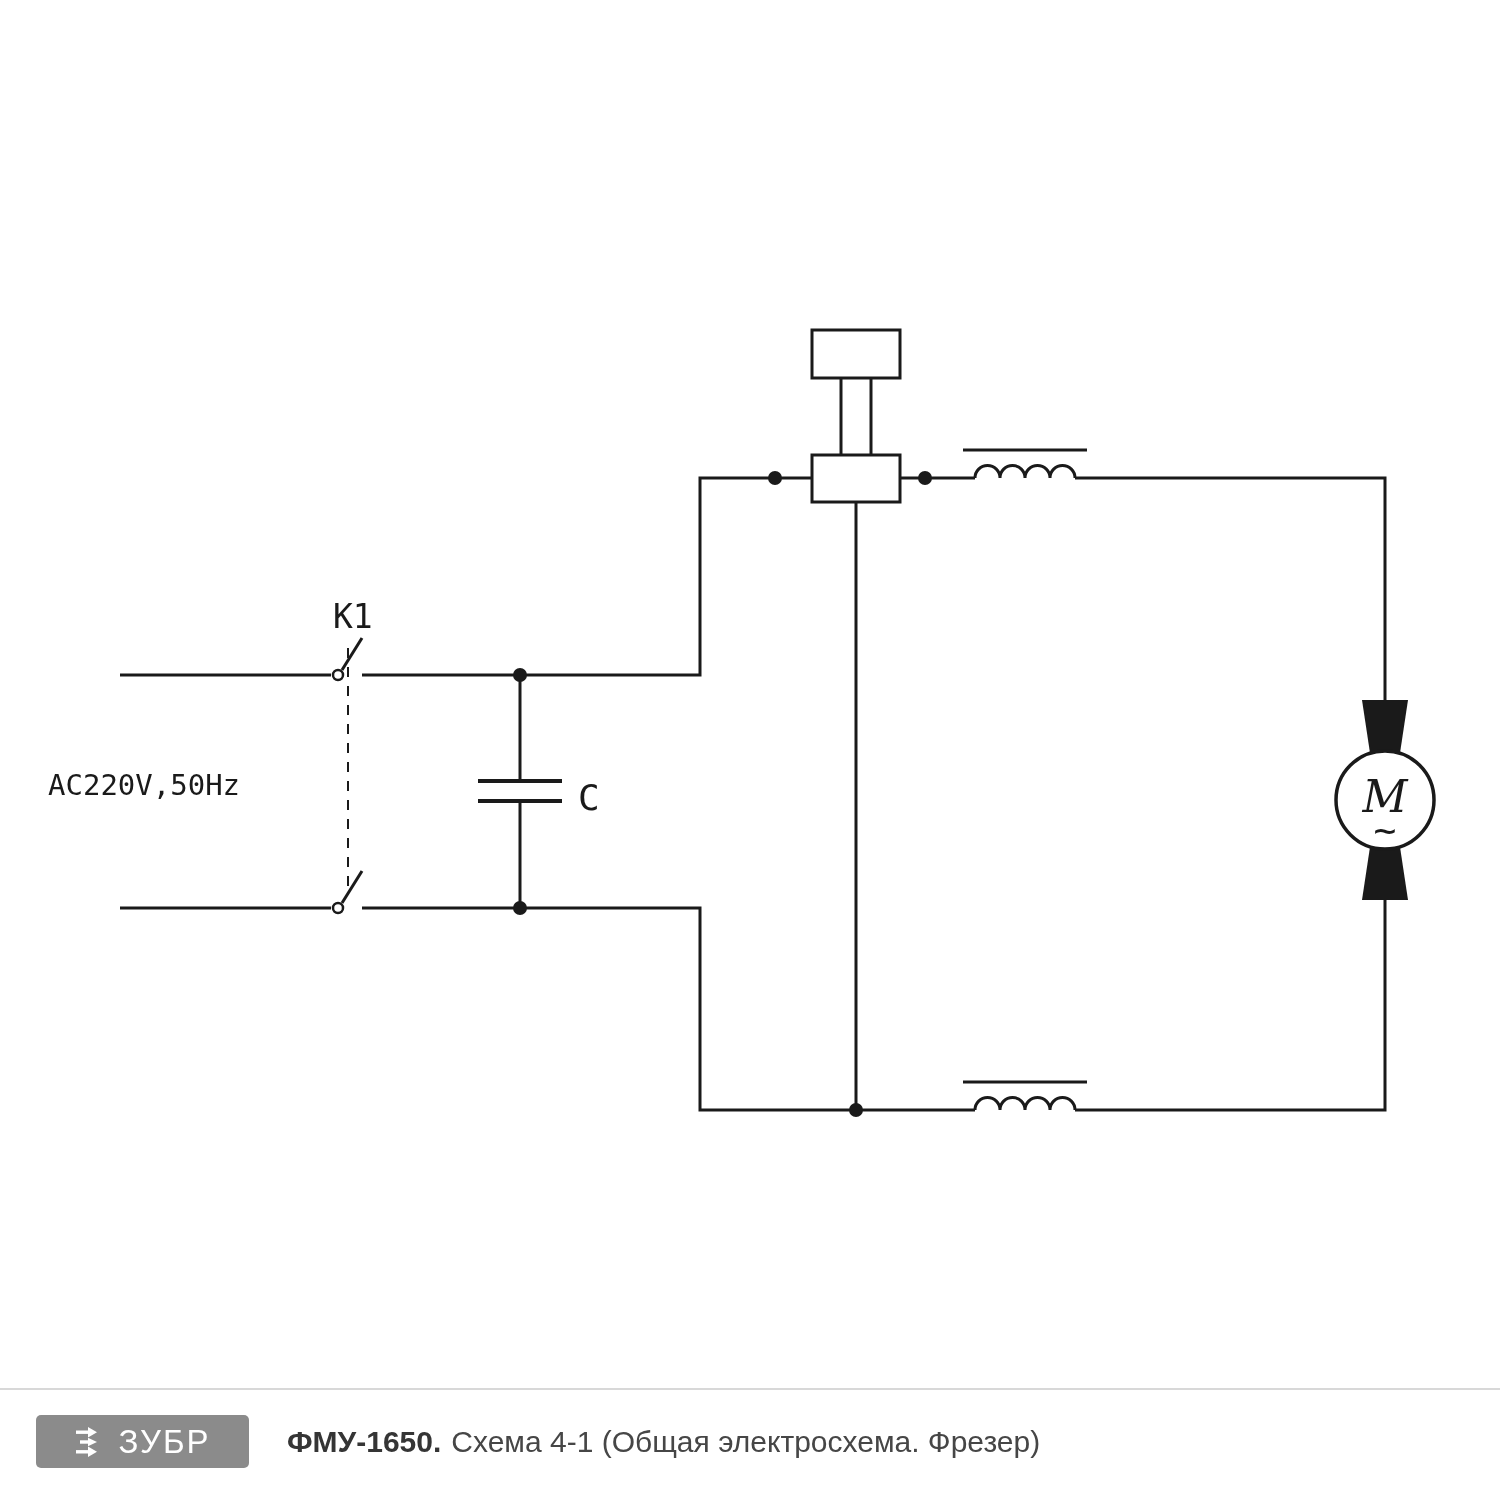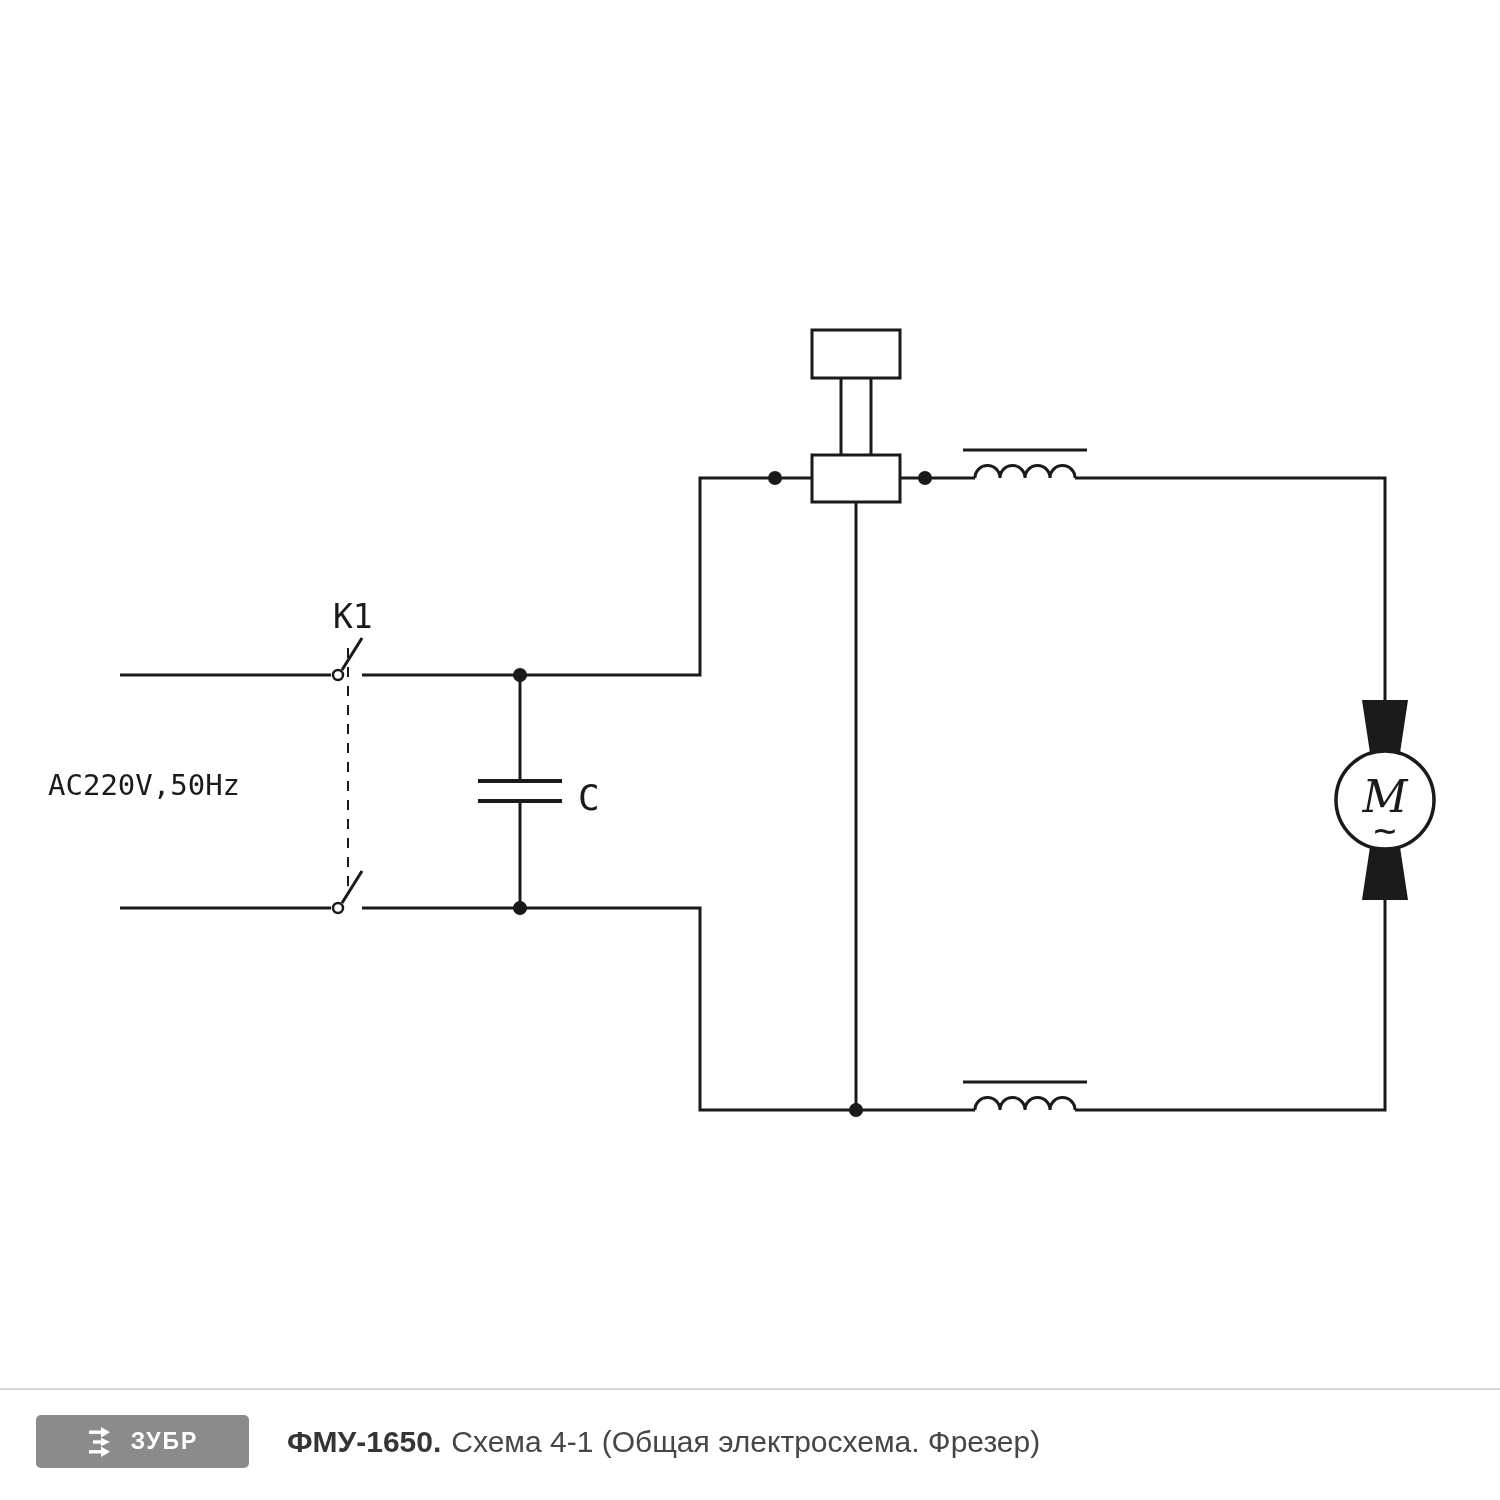--- a/index.html
+++ b/index.html
@@ -45,22 +45,22 @@
     height: 53px;
     background: #8b8b8b;
     border-radius: 5px;
     display: flex;
     align-items: center;
     justify-content: center;
     gap: 10px;
   }
   .logo-text {
     color: #ffffff;
-    font-weight: bold;
-    font-size: 23px;
+    font-weight: normal;
+    font-size: 33px;
     letter-spacing: 2px;
     font-family: "Liberation Sans", sans-serif;
     line-height: 1;
   }
   .caption {
     position: absolute;
     left: 287px;
     top: 1415px;
     height: 53px;
     display: flex;

